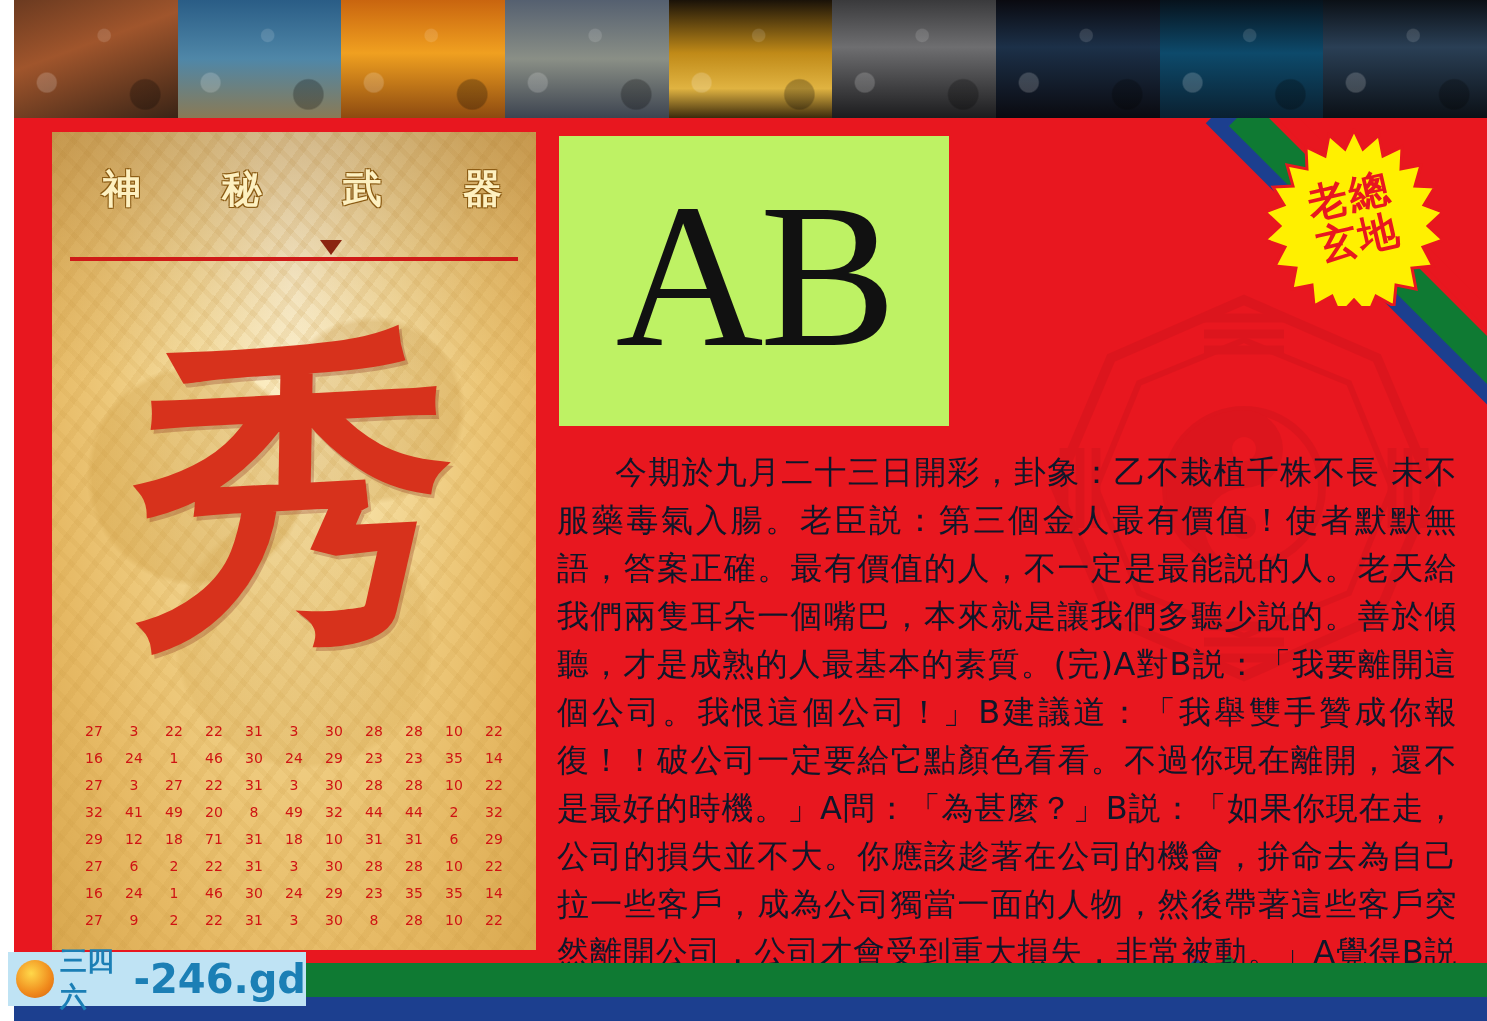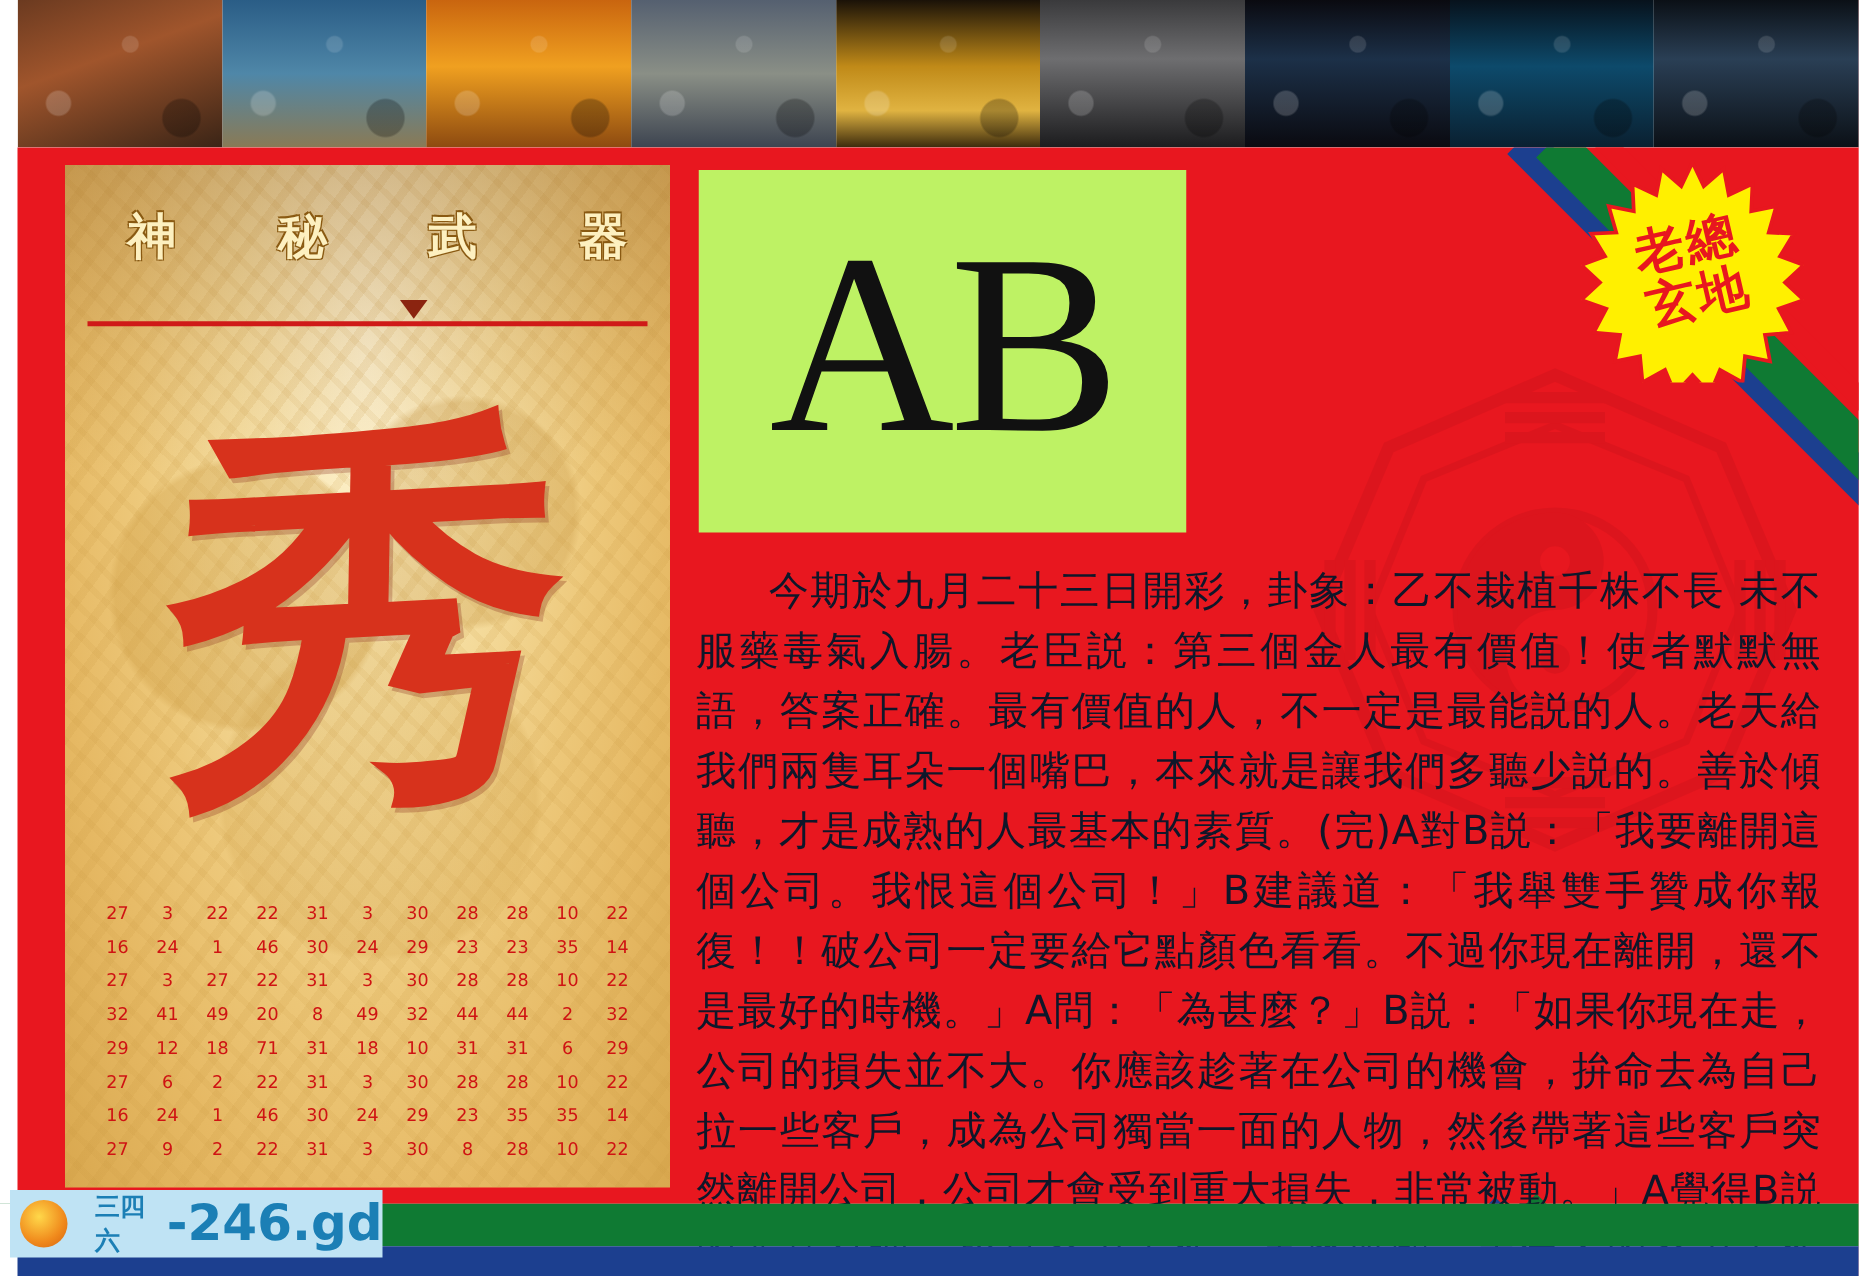--- a/index.html
+++ b/index.html
@@ -165,21 +165,21 @@
   .watermark{
     position:absolute;left:8px;top:952px;width:290px;height:54px;
     background:#bfe3f4;display:flex;align-items:center;gap:6px;padding-left:8px;
   }
   .watermark .wm-logo{
     width:38px;height:38px;border-radius:50%;
     background:radial-gradient(circle at 40% 35%, #ffd84a 0%, #f08a1c 60%, #d4600c 100%);
     flex:0 0 auto;
   }
   .watermark .wm-cn{
-    font-family:Liberation Mono, monospace;font-size:20px;font-weight:bold;color:#1b7fb5;margin-left:16px;
+    font-family:Liberation Mono, monospace;font-size:27px;font-weight:bold;color:#1b7fb5;
   }
   .watermark .wm-dom{
     font-family:"DejaVu Sans", sans-serif;font-size:40px;font-weight:bold;color:#1b7fb5;
   }
 </style>
 </head>
 <body>
 
 <div id="page">
 

